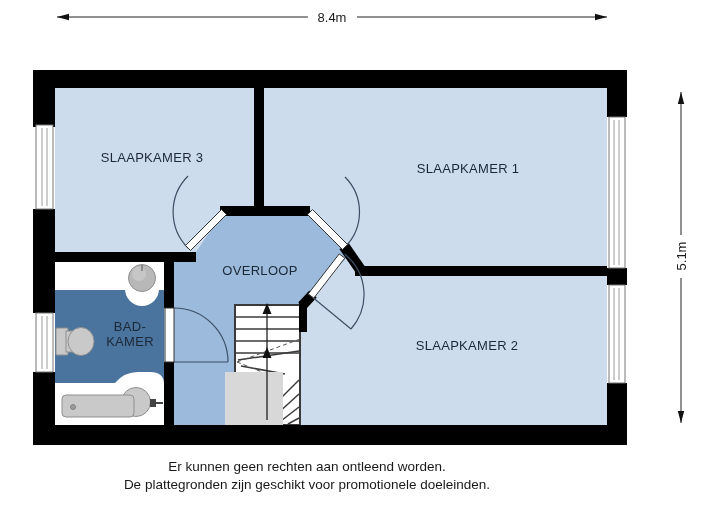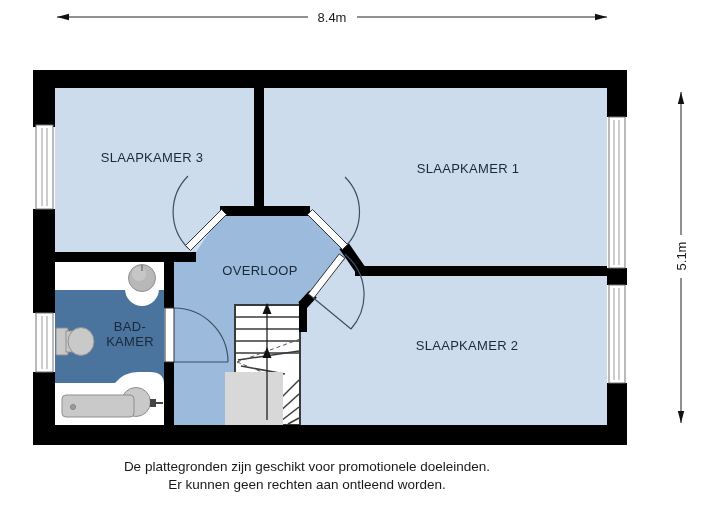--- a/index.html
+++ b/index.html
@@ -180,15 +180,15 @@
   <g>
     <line x1="681" y1="92" x2="681" y2="235" stroke="#222222" stroke-width="1"></line>
     <line x1="681" y1="278" x2="681" y2="423" stroke="#222222" stroke-width="1"></line>
     <polygon points="681,92 677.8,104 684.2,104" fill="#111111"></polygon>
     <polygon points="681,423 677.8,411 684.2,411" fill="#111111"></polygon>
     <text transform="translate(685.5,256) rotate(-90)" text-anchor="middle" class="dim-label">5.1m</text>
   </g>
 </svg>
 
 <div id="footer-note">
+  <div>Er kunnen geen rechten aan ontleend worden.</div>
   <div>De plattegronden zijn geschikt voor promotionele doeleinden.</div>
-  <div>Er kunnen geen rechten aan ontleend worden.</div>
 </div>
 
 </body></html>

